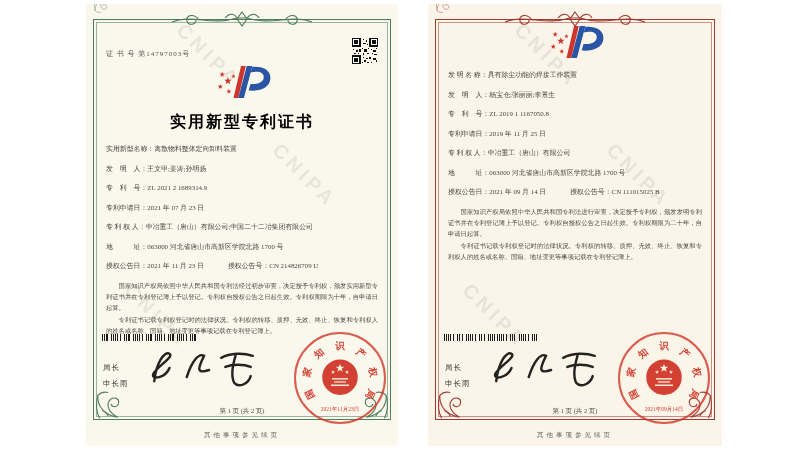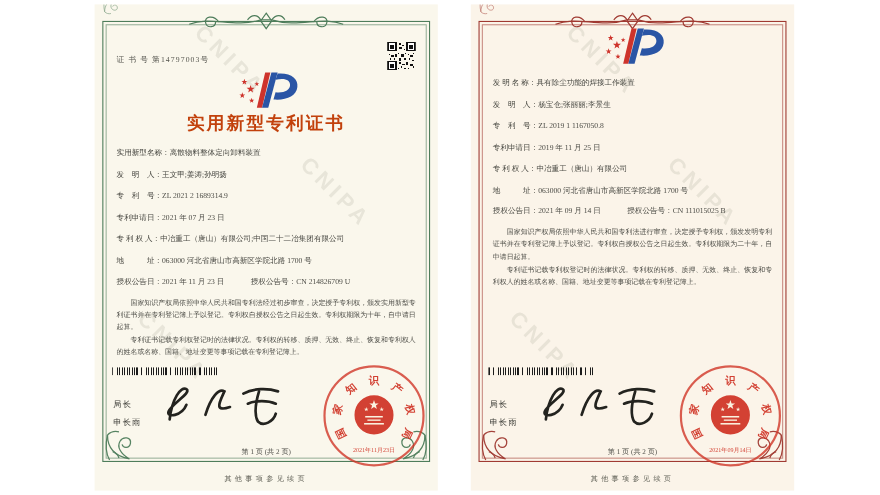--- a/index.html
+++ b/index.html
@@ -30,22 +30,22 @@
         font-size:20px; letter-spacing:4px; color:rgba(145,140,125,.17);
         transform:rotate(45deg); pointer-events:none; white-space:nowrap; }
 
   
   .content { position:absolute; top:20px; left:20px; right:20px; bottom:28px; color:#3e3e3a; }
   .row1 { display:flex; justify-content:space-between; align-items:center; margin-top:14px; }
   .certno { font-size:7px; letter-spacing:1px; color:#55554e; margin-top:6px; }
   .qr { width:26px; height:26px; }
 
   .logo-wrap { display:flex; justify-content:center; margin-top:1px; }
-  .title { text-align:center; font-size:16px; font-weight:bold; color:#c2410c;
-           letter-spacing:2px; margin-top:3px; }
+  .title { text-align:center; font-size:16px; font-weight:bold; color:#000000;
+           letter-spacing:2px; margin-top:13px; }
   .title.sp { letter-spacing:7px; }
 
   .fields { margin-top:11px; font-size:6.9px; color:#4a4a44; }
   .field  { margin-bottom:9.5px; white-space:nowrap; }
   .field .lab { color:#3f3f39; }
   .grant { display:flex; font-size:6.9px; color:#4a4a44; white-space:nowrap; }
   .grant .g2 { margin-left:24px; }
 
   .paras { margin-top:9px; font-size:6.3px; line-height:1.78; color:#4c4c46;
            text-align:justify; }

